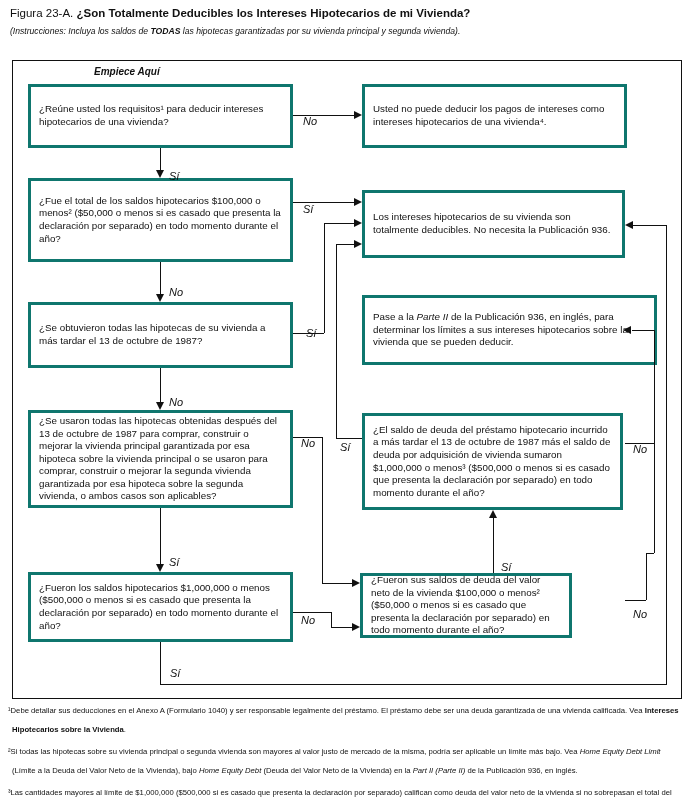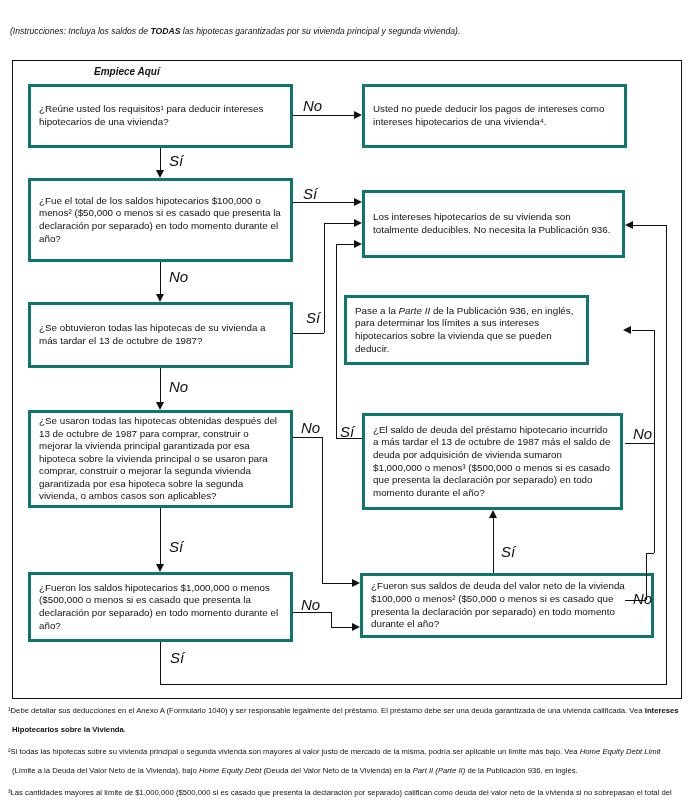--- a/index.html
+++ b/index.html
@@ -12,62 +12,66 @@
   .start{position:absolute;left:94px;top:66px;font-size:10px;font-weight:bold;font-style:italic;}
   .box{position:absolute;border:3px solid #0f766e;background:#fff;display:flex;align-items:center;
        font-size:9.8px;line-height:12.6px;padding:4px 8px;box-sizing:border-box;}
   .hl{position:absolute;height:1px;background:#111;}
   .vl{position:absolute;width:1px;background:#111;}
   .ar{position:absolute;width:0;height:0;}
   .ar.r{border-top:4.5px solid transparent;border-bottom:4.5px solid transparent;border-left:8px solid #111;}
   .ar.l{border-top:4.5px solid transparent;border-bottom:4.5px solid transparent;border-right:8px solid #111;}
   .ar.d{border-left:4.5px solid transparent;border-right:4.5px solid transparent;border-top:8px solid #111;}
   .ar.u{border-left:4.5px solid transparent;border-right:4.5px solid transparent;border-bottom:8px solid #111;}
-  .lbl{position:absolute;font-style:italic;font-size:15px;color:#111;}
+  .lbl{position:absolute;font-style:italic;font-size:11px;color:#111;margin-top:18px;}
   .footnotes{position:absolute;left:8px;top:701px;width:678px;font-size:7.7px;line-height:19px;}
   .footnotes p{margin:0 0 3px 0;padding-left:4px;text-indent:-4px;}
 </style>
 </head>
 <body>
 
 <div id="page">
 
+  <div class="title">
+    <span>Figura 23-A.</span>
+    <span class="main">¿Son Totalmente Deducibles los Intereses Hipotecarios de mi Vivienda?</span>
+  </div>
   <div class="subtitle"><span style=" margin-top: 16px;">(Instrucciones: Incluya los saldos de </span><span style="font-weight: bold; font-style: italic;">TODAS</span><span style="font-style: italic;"> las hipotecas garantizadas por su vivienda principal y segunda vivienda).</span></div>
 
   <div class="frame"></div>
   <div class="start">Empiece Aquí</div>
 
   <div class="box" style="left:28px;top:84px;width:265px;height:64px;">
       <span>¿Reúne usted los requisitos¹ para deducir intereses hipotecarios de una vivienda?</span>
     </div>
   <div class="box" style="left:362px;top:84px;width:265px;height:64px;align-items:center;">
       <span>Usted no puede deducir los pagos de intereses como intereses hipotecarios de una vivienda⁴.</span>
     </div>
   <div class="box" style="left:28px;top:178px;width:265px;height:84px;align-items:center;">
       <span>¿Fue el total de los saldos hipotecarios $100,000 o menos² ($50,000 o menos si es casado que presenta la declaración por separado) en todo momento durante el año?</span>
     </div>
   <div class="box" style="left:362px;top:190px;width:263px;height:68px;">
       <span>Los intereses hipotecarios de su vivienda son totalmente deducibles. No necesita la Publicación 936.</span>
     </div>
   <div class="box" style="left:28px;top:302px;width:265px;height:66px;">
       <span>¿Se obtuvieron todas las hipotecas de su vivienda a más tardar el 13 de octubre de 1987?</span>
     </div>
-  <div class="box" style="left:344px;top:295px;width:245px;height:70px;">
+  <div class="box" style="left:362px;top:295px;width:295px;height:70px;">
       <span><span>Pase a la </span><span style="font-style: italic;">Parte II</span><span> de la Publicación 936, en inglés, para determinar los límites a sus intereses hipotecarios sobre la vivienda que se pueden deducir.</span></span>
     </div>
   <div class="box" style="left:28px;top:410px;width:265px;height:98px;">
       <span>¿Se usaron todas las hipotecas obtenidas después del 13 de octubre de 1987 para comprar, construir o mejorar la vivienda principal garantizada por esa hipoteca sobre la vivienda principal o se usaron para comprar, construir o mejorar la segunda vivienda garantizada por esa hipoteca sobre la segunda vivienda, o ambos casos son aplicables?</span>
     </div>
   <div class="box" style="left:362px;top:413px;width:261px;height:97px;">
       <span>¿El saldo de deuda del préstamo hipotecario incurrido a más tardar el 13 de octubre de 1987 más el saldo de deuda por adquisición de vivienda sumaron $1,000,000 o menos³ ($500,000 o menos si es casado que presenta la declaración por separado) en todo momento durante el año?</span>
     </div>
   <div class="box" style="left:28px;top:572px;width:265px;height:70px;">
       <span>¿Fueron los saldos hipotecarios $1,000,000 o menos ($500,000 o menos si es casado que presenta la declaración por separado) en todo momento durante el año?</span>
     </div>
-  <div class="box" style="left:360px;top:573px;width:294px;height:65px;">
+  <div class="box" style="left:360px;top:573px;width:212px;height:65px;">
       <span>¿Fueron sus saldos de deuda del valor neto de la vivienda $100,000 o menos² ($50,000 o menos si es casado que presenta la declaración por separado) en todo momento durante el año?</span>
     </div>
 
   <div class="vl" style="left:160px;top:148px;height:24px;"></div>
   <div class="ar d" style="left:156px;top:170px;"></div>
   <span class="lbl" style="left:169px;top:152px;">Sí</span>
 
   <div class="vl" style="left:160px;top:262px;height:34px;"></div>
   <div class="ar d" style="left:156px;top:294px;"></div>
   <span class="lbl" style="left:169px;top:268px;">No</span>

